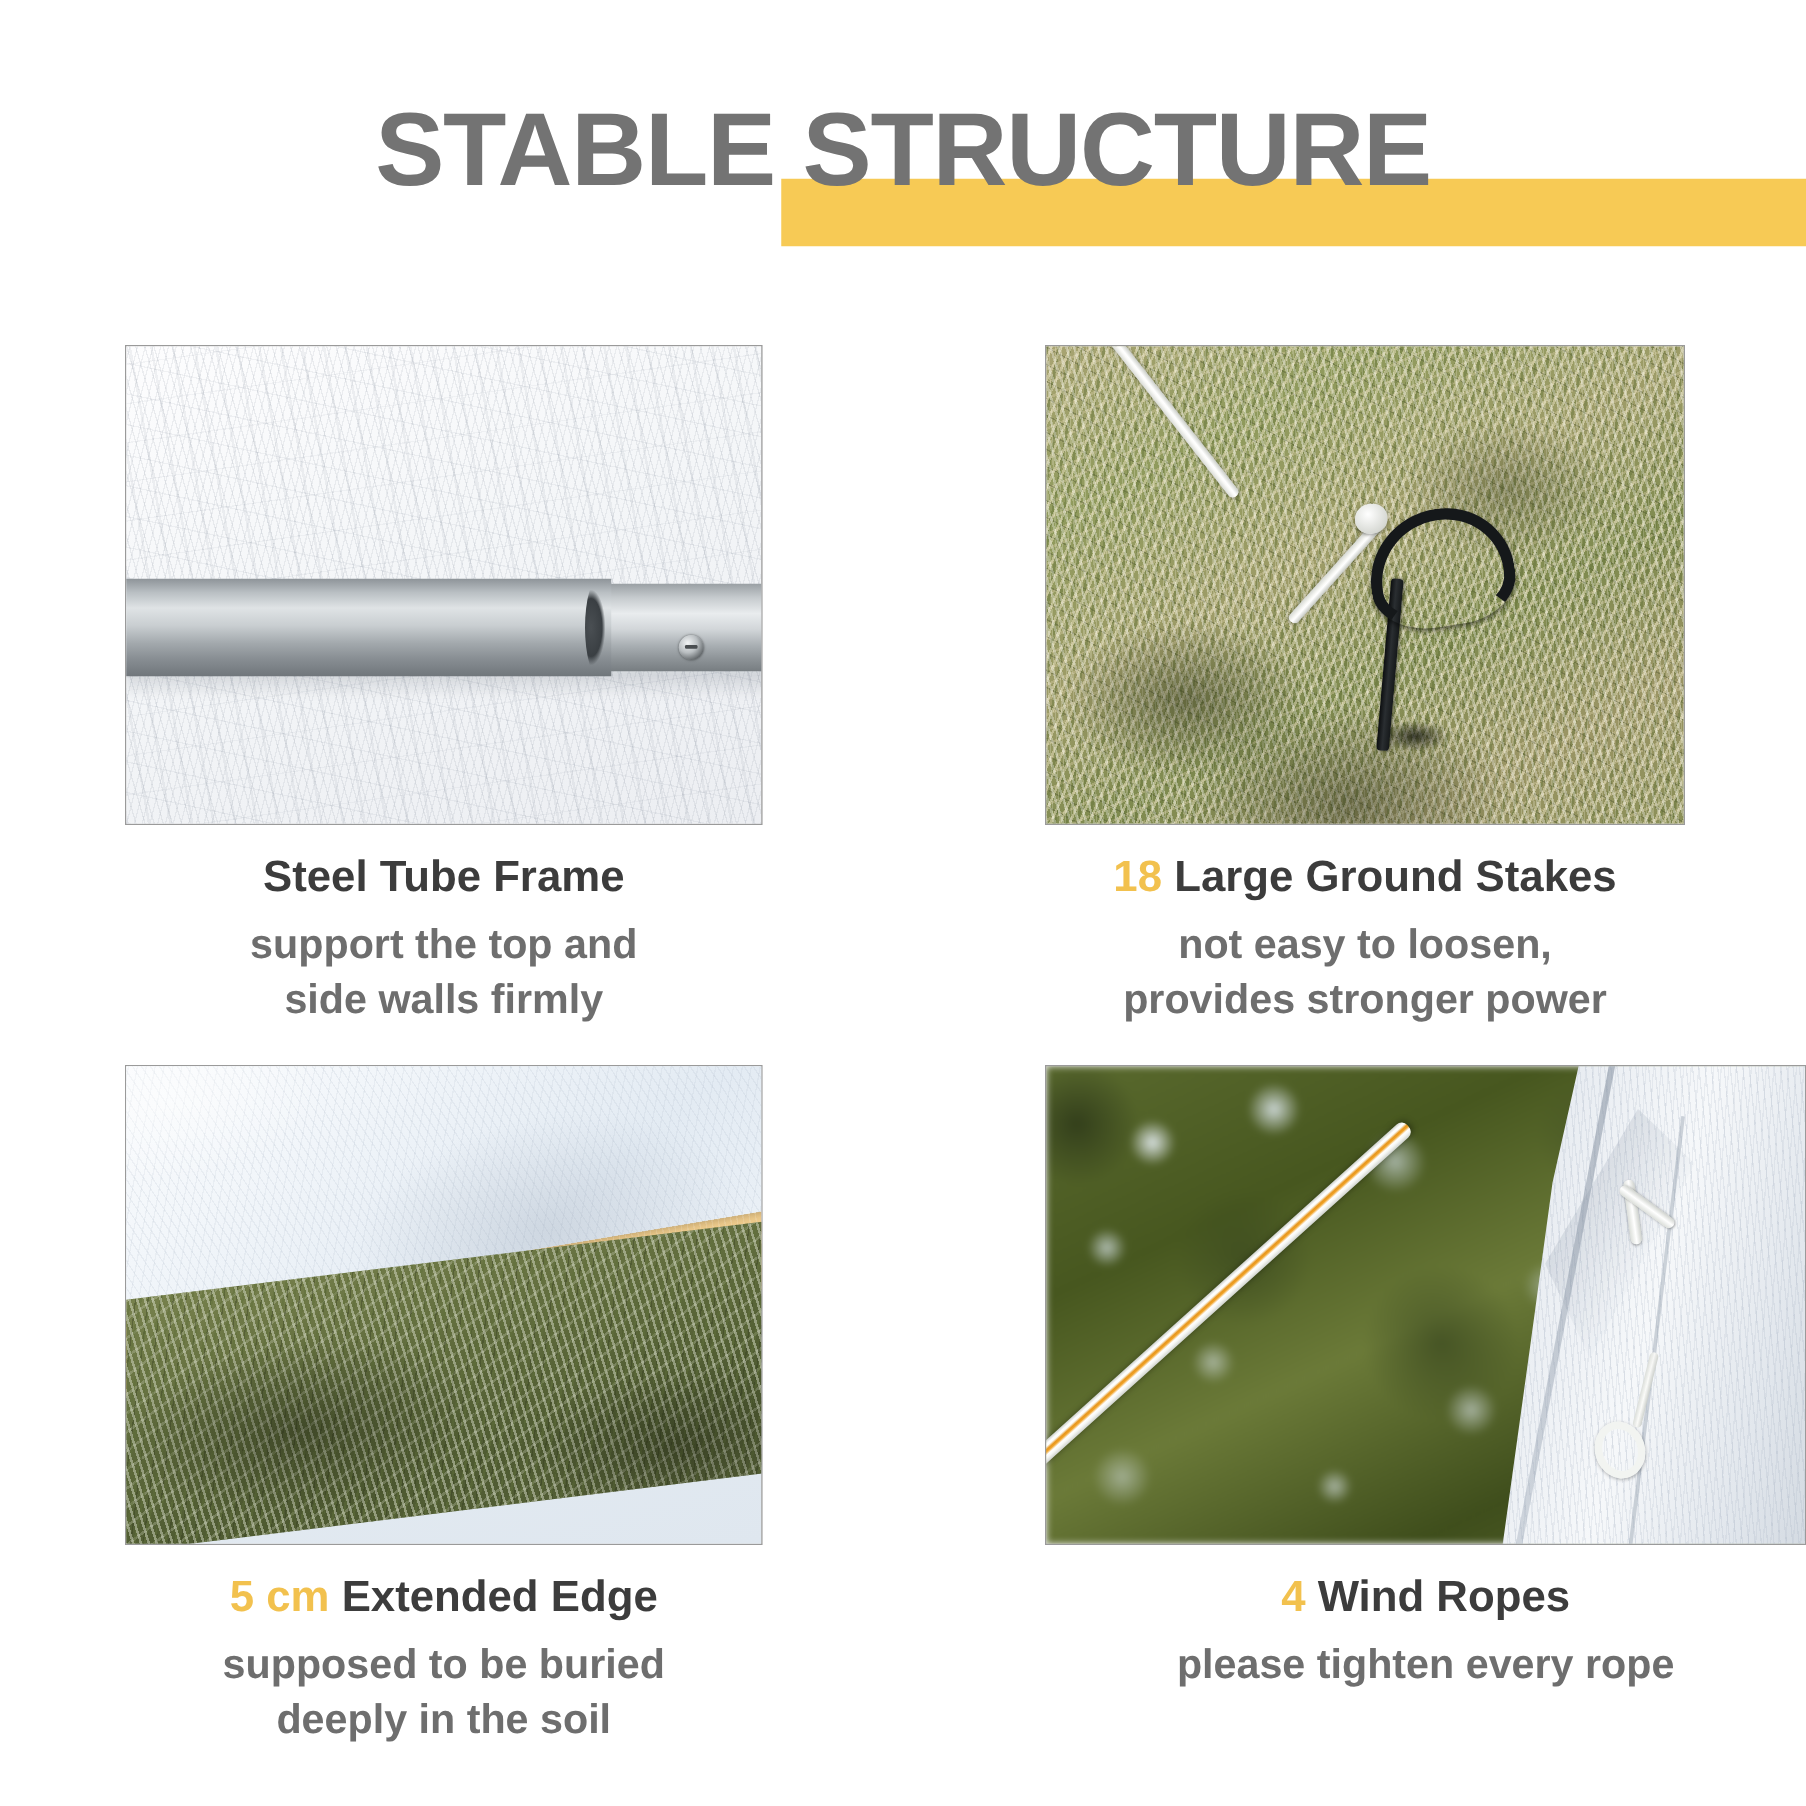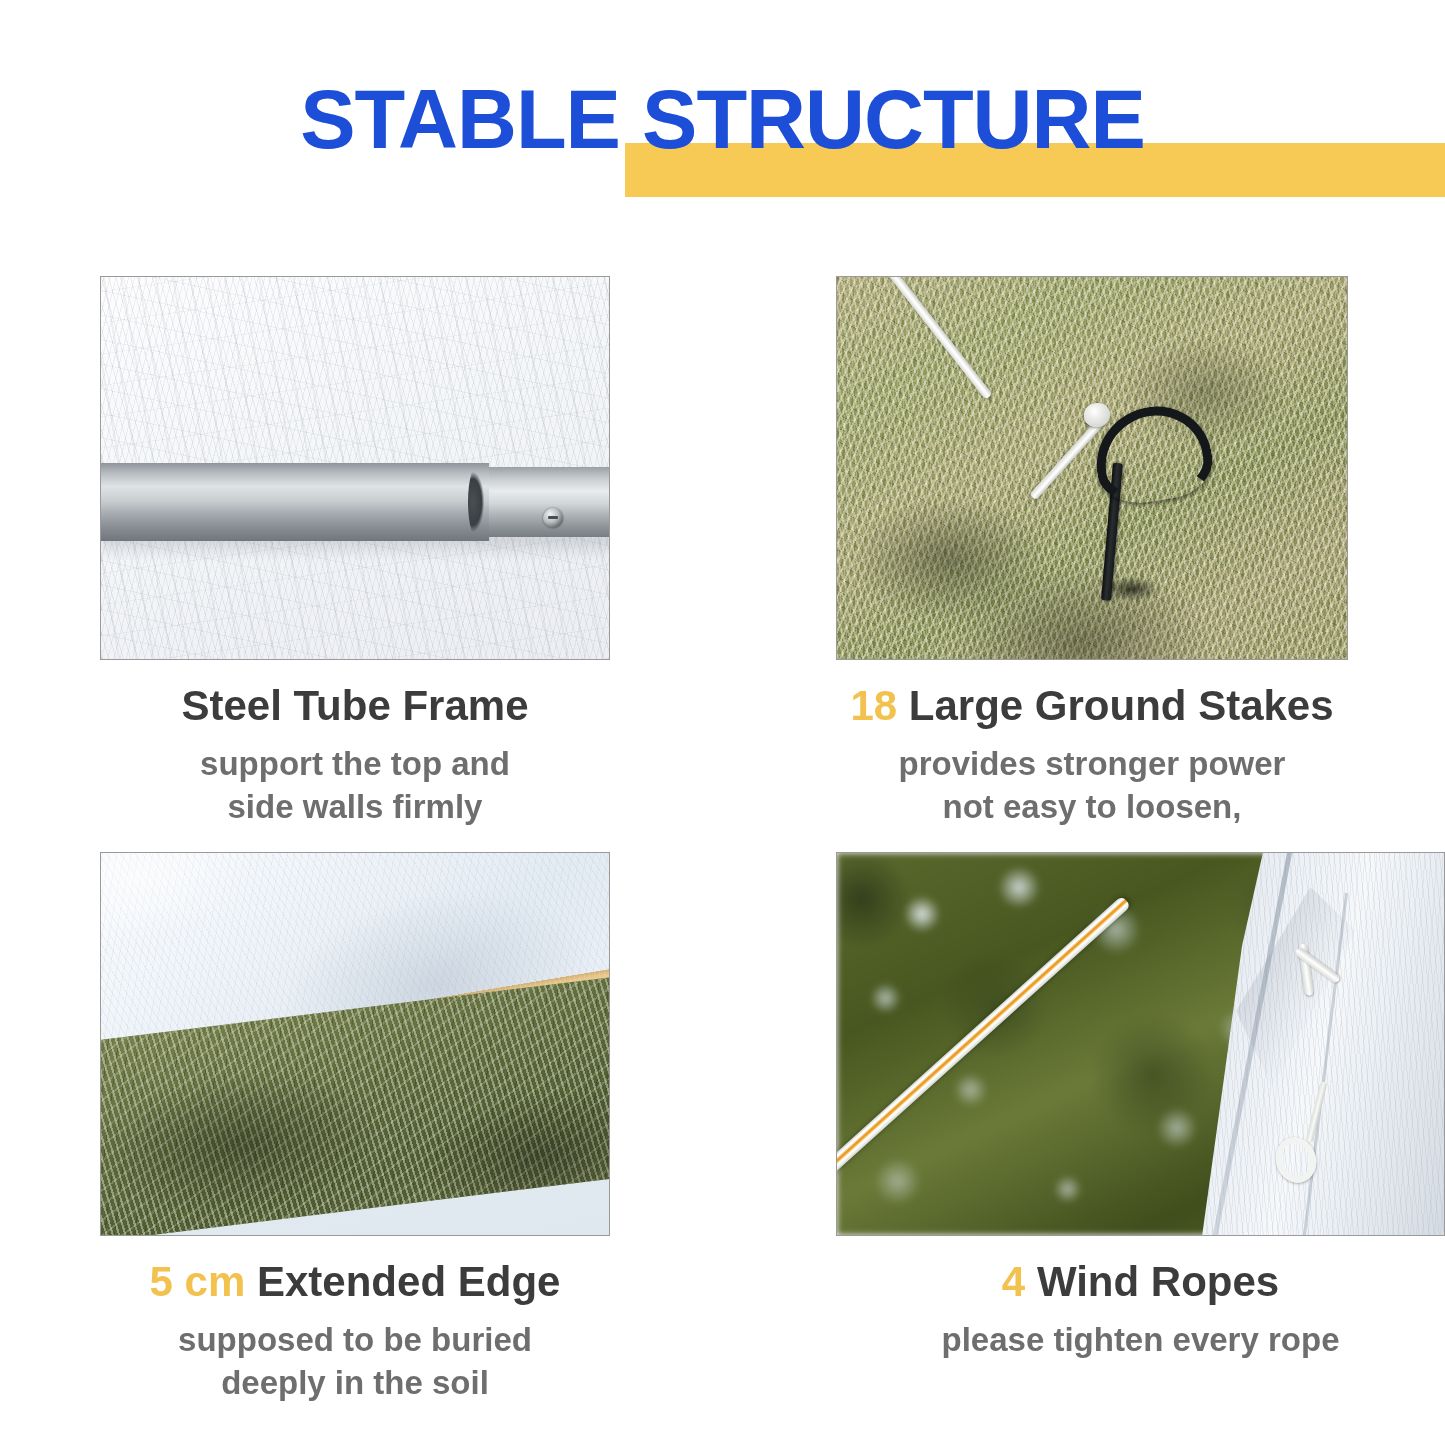--- a/index.html
+++ b/index.html
@@ -12,39 +12,39 @@
   
   #title-area{position:absolute;left:0;top:0;width:1445px;height:250px;}
   #title-highlight{
     position:absolute;left:625px;top:143px;width:820px;height:54px;
     background:#f7ca55;
   }
   #title-text{
     position:absolute;left:0;top:78px;width:1445px;
     text-align:center;
     font-size:83px;font-weight:bold;letter-spacing:-1px;
-    color:#1d4ed8;line-height:1;
+    color:#737373;line-height:1;
     white-space:nowrap;
   }
 
   
   .feature{position:absolute;}
   #feature-0{left:100px;top:276px;width:510px;}
   #feature-1{left:836px;top:276px;width:512px;}
   #feature-2{left:100px;top:852px;width:510px;}
   #feature-3{left:836px;top:852px;width:609px;}
 
   .photo{
     position:relative;width:100%;height:384px;
     border:1px solid #9a9a9a;box-sizing:border-box;
     overflow:hidden;background:#eee;
   }
   .caption{width:100%;text-align:center;margin-top:20px;}
   .cap-title{
-    font-size:42px;font-weight:bold;color:#3c3c3c;
+    font-size:35px;font-weight:bold;color:#3c3c3c;
     line-height:1.25;white-space:nowrap;
   }
   .cap-title .accent{color:#f2c14e;}
   .cap-sub{
     font-size:33px;color:#6e6e6e;line-height:1.33;
     margin-top:9px;font-weight:bold;
   }
   .cap-sub .l{display:block;}
 
   
@@ -342,22 +342,22 @@
     <div class="stake-loop"></div>
     <div class="stake-rope-a"></div>
     <div class="stake-rope-b"></div>
     <div class="stake-knot"></div>
   </div>
   <div class="caption">
     <div class="cap-title">
       <span class="accent">18</span>&nbsp;<span>Large Ground Stakes</span>
     </div>
     <div class="cap-sub">
+      <span class="l">not easy to loosen,</span>
       <span class="l">provides stronger power</span>
-      <span class="l">not easy to loosen,</span>
     </div>
   </div>
 </div>
 
 <div class="feature" id="feature-2">
   <div class="photo">
     <div class="edge-sky"></div>
     <div class="edge-tarp"></div>
     <div class="edge-hem"></div>
     <div class="edge-grommet"></div>

